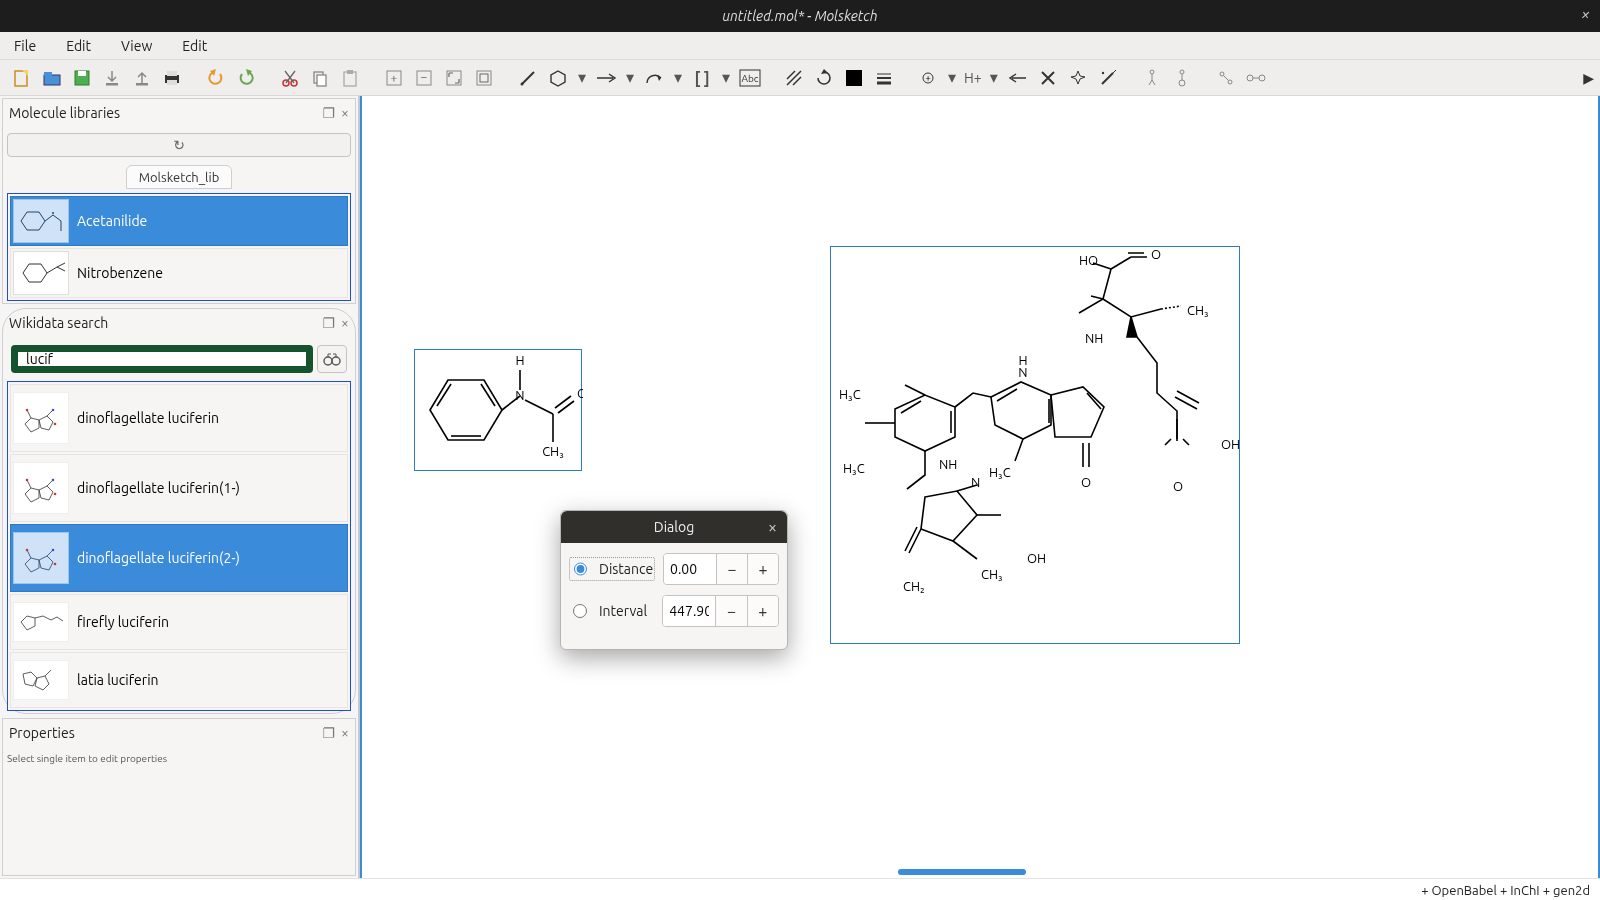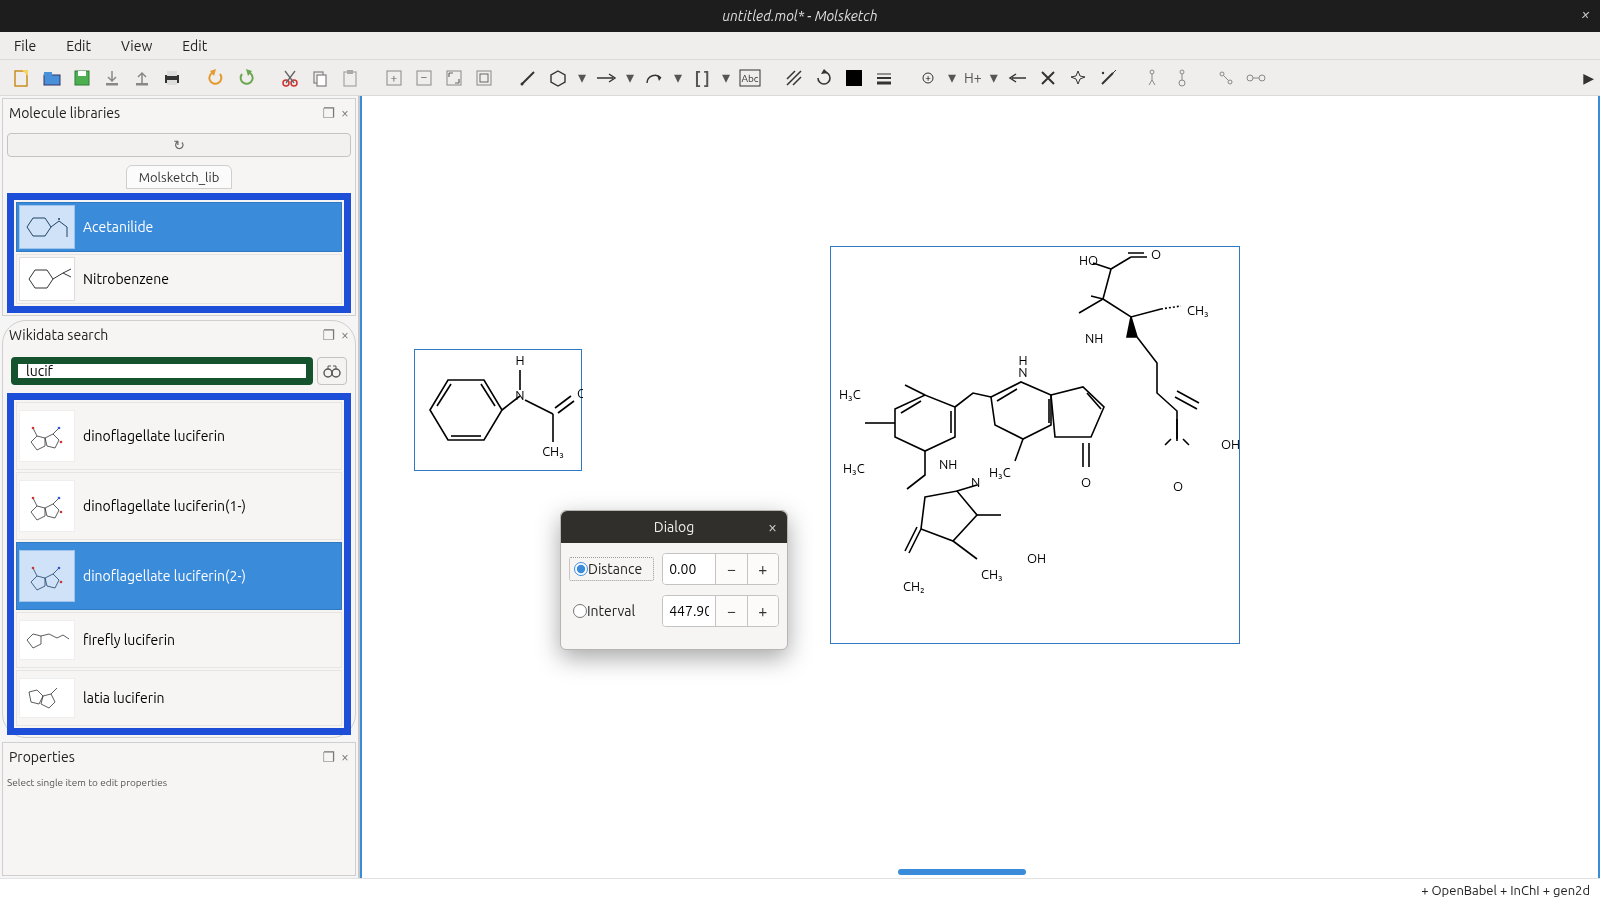--- a/index.html
+++ b/index.html
@@ -13,21 +13,21 @@
   .tsep { width: 8px; }
   .main { flex: 1; display: flex; min-height: 0; }
   .sidebar { width: 360px; display: flex; flex-direction: column; border-right: 2px solid #c8c8c8; }
   .panel { border: 1px solid #cfcfcf; margin: 2px; background: #f6f5f4; display: flex; flex-direction: column; }
   .panel-header { height: 28px; display: flex; align-items: center; justify-content: space-between; padding: 0 6px; font-size: 14px; color: #222; }
   .panel-header .icons { display: flex; gap: 6px; color: #777; }
   .panel-body { padding: 2px 4px; overflow: hidden; }
   .long-btn { width: 100%; height: 24px; border: 1px solid #c5c3c1; border-radius: 4px; background: #f2f1f0; margin: 4px auto 8px; display:flex; align-items:center; justify-content:center; color:#666; font-size:14px; cursor:pointer; }
   .tabstrip { display: flex; justify-content:center; margin-bottom: 4px; text-align: right; }
   .tab { border: 1px solid #cfcfcf; background: #fbfbfb; border-top-left-radius: 6px; border-top-right-radius: 6px; padding: 4px 12px; font-size: 13px; color: #333; cursor:pointer; }
-  .liblist, .wikilist { border: 7px solid #1d4ed8; background: #f6f5f4; }
+  .liblist, .wikilist { border: 1px solid #1d4ed8; background: #f6f5f4; }
   .librow { height: 50px; display:flex; align-items:center; gap:8px; border: 1px solid #e6e5e3; margin: 2px; background: #f6f5f4; cursor:pointer; }
   .librow.selected { background: #3b8bdb; color: #fff; border-color: #2f78c4; }
   .librow .thumb { width: 56px; height: 44px; border: 1px solid #ddd; margin-left: 2px; background: #fff; display:flex; align-items:center; justify-content:center; }
   .librow.selected .thumb { background: #cfe2f7; border-color: #9dc4ea; }
   .librow .label { font-size: 14px; }
   .search-row { display:flex; gap:4px; margin: 6px 4px 8px; }
   .search-row input { flex:1; height: 28px; border: 7px solid #14532d; border-radius: 4px; padding: 0 8px; font-size: 14px; background:#fff; }
   .search-row .go { width: 30px; height: 28px; border: 1px solid #c5c3c1; border-radius: 4px; background: #f4f3f2; display:flex; align-items:center; justify-content:center; cursor:pointer; }
   .wikirow { height: 68px; display:flex; align-items:center; gap:8px; border: 1px solid #e6e5e3; margin: 2px; background: #f6f5f4; cursor:pointer; }
   .wikirow.small { height: 56px; }
@@ -38,21 +38,21 @@
   .wikirow .label { font-size: 14px; }
   .panel.props .panel-body { font-size: 10px; color:#555; padding: 6px 4px 60px; }
   .canvas { flex:1; position: relative; background: #fff; border-left: 2px solid #3b8bdb; overflow: hidden; border-right: 2px solid #3b8bdb;}
   .selbox { position:absolute; border: 1px solid #2f78c4; }
   .statusbar { height: 22px; background:#fff; border-top: 1px solid #e2e2e2; display:flex; align-items:center; justify-content:flex-end; padding-right:10px; font-size:13px; color:#222; }
   .dialog { position:absolute; width: 228px; background:#f6f5f4; border:1px solid #b6b5b2; box-shadow: 0 8px 24px rgba(0,0,0,0.35); border-radius:6px; }
   .dialog-title { height:32px; background:#302f2c; color:#eee; display:flex; align-items:center; justify-content:center; position:relative; font-size:14px; border-top-left-radius:6px; border-top-right-radius:6px; }
   .dialog-title .x { position:absolute; right:10px; color:#ccc; font-size:16px; cursor:pointer; }
   .dialog-body { padding: 10px 8px 12px; }
   .drow { display:flex; align-items:center; gap:8px; margin-bottom: 10px; }
-  .drow .radiolabel { display:flex; align-items:center; gap:0; width:86px; font-size:14px; color:#222; padding:3px 4px;}
+  .drow .radiolabel { display:flex; align-items:center; gap:12px; width:86px; font-size:14px; color:#222; padding:3px 4px;}
   .focusd { border: 1px dotted #9a9894; border-radius:2px; }
   input[type=radio] { width:14px; height:14px; accent-color:#3b8bdb; }
   .spin { display:flex; border:1px solid #c5c3c1; border-radius:4px; overflow:hidden; }
   .spin input { width: 52px; height: 30px; border:none; padding: 0 6px; font-size:14px; }
   .spin button { width: 32px; height: 30px; border:none; border-left:1px solid #c5c3c1; background:#fcfbfa; font-size:16px; color:#333; cursor:pointer; }
   .dbtns { display:flex; justify-content:flex-end; gap:10px; margin-top:4px; }
   .dbtn { min-width:72px; height:30px; border:1px solid #c5c3c1; border-radius:4px; background:#efeeec; font-size:14px; cursor:pointer; }
   .scroll-thumb { position:absolute; bottom:3px; height:6px; background:#3b8bdb; border-radius:3px; }
   .toolbar-right-arrow { position:absolute; right:6px; color:#333; font-size:14px; }
 

